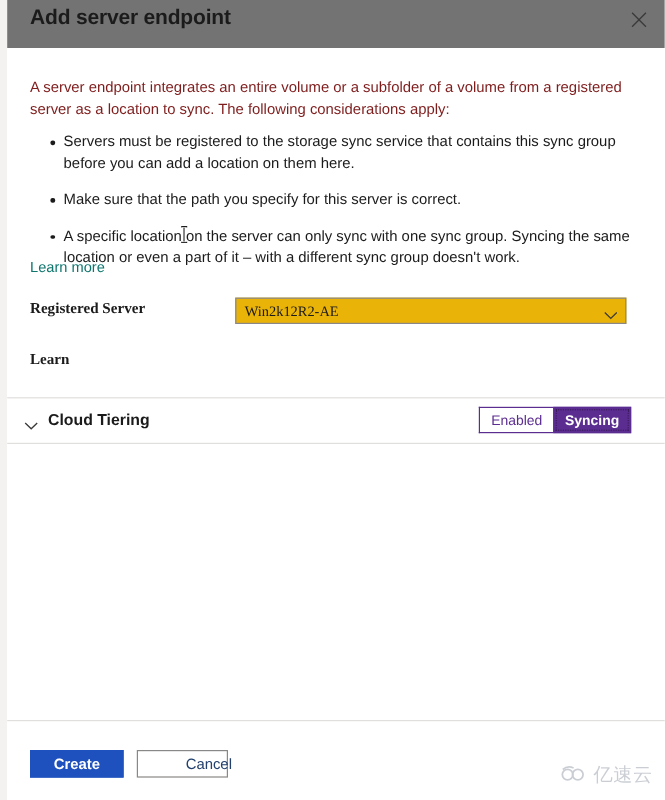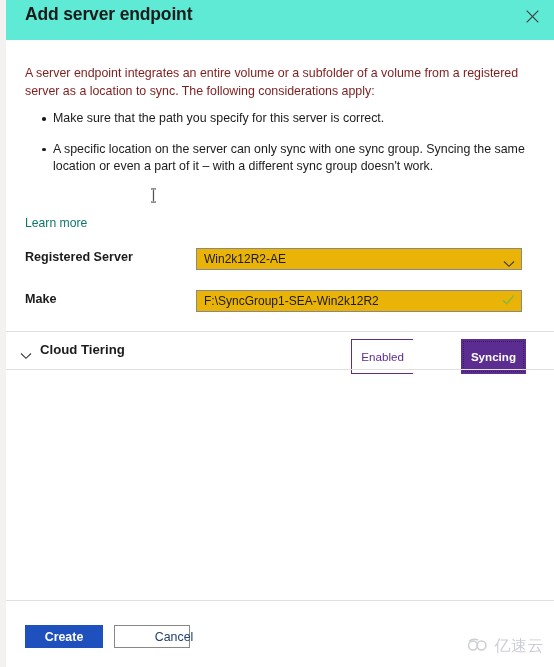--- a/index.html
+++ b/index.html
@@ -33,21 +33,21 @@
     background: #ffffff;
     box-sizing: border-box;
   }
 
   
   .blade-header {
     position: absolute;
     left: 0; top: 0;
     width: 548px;
     height: 40px;
-    background: #5eead4;
+    background: #737373;
   }
   .blade-title {
     position: absolute;
     left: 19px;
     top: 4px;
     font-size: 17.5px;
     font-weight: bold;
     letter-spacing: -0.15px;
     color: #1b1b1b;
     white-space: nowrap;
@@ -123,20 +123,21 @@
     text-decoration: none;
     cursor: pointer;
   }
 
   
   .form-row {
     position: absolute;
     left: 0;
     width: 456px;
     height: 22px;
+    font-family: Liberation Serif, serif;
   }
   .row-registered { top: 208px; }
   .row-path { top: 250px; }
 
   .form-label {
     position: absolute;
     left: 19px;
     top: 2px;
     font-size: 12.6px;
     font-weight: bold;
@@ -222,24 +223,23 @@
     display: flex;
     height: 22px;
   }
   .toggle-opt {
     display: flex;
     align-items: center;
     justify-content: center;
     padding: 0 9px;
     font-size: 11.6px;
     box-sizing: border-box;
-    height: 35px;
+    height: 22px;
     cursor: pointer;
     white-space: nowrap;
-    margin-left: 48px;
   }
   .toggle-opt.off {
     background: #ffffff;
     color: #5c2d91;
     border: 1px solid #5c2d91;
     border-right: none;
   }
   .toggle-opt.on {
     background: #5c2d91;
     color: #ffffff;
@@ -334,48 +334,41 @@
         </svg>
       </span>
     </div>
   </div>
 
   <div class="blade-body">
 
     <div class="intro">A server endpoint integrates an entire volume or a subfolder of a volume from a registered server as a location to sync. The following considerations apply:</div>
 
     <ul class="bullets">
+      <li>Servers must be registered to the storage sync service that contains this sync group before you can add a location on them here.</li>
       <li>Make sure that the path you specify for this server is correct.</li>
       <li>A specific location on the server can only sync with one sync group. Syncing the same location or even a part of it – with a different sync group doesn't work.</li>
     </ul>
 
     <a class="learn-more">Learn more</a>
 
     <div class="form-row row-registered">
       <div class="form-label">Registered Server</div>
       <div class="field">
         <span class="field-text">Win2k12R2-AE</span>
         <span class="chevron-field">
           <svg width="12" height="8" viewBox="0 0 12 8">
             <polyline points="1,1.5 6,6.3 11,1.5" fill="none" stroke="#3b3a39" stroke-width="1.1"></polyline>
           </svg>
         </span>
       </div>
     </div>
 
     <div class="form-row row-path">
-      <div class="form-label">Make</div>
-      <div class="field">
-        <span class="field-text">F:\SyncGroup1-SEA-Win2k12R2</span>
-        <span class="check-ok">
-          <svg width="13" height="12" viewBox="0 0 13 12">
-            <polyline points="1,6.2 4.6,9.8 12,1.4" fill="none" stroke="#7fba42" stroke-width="1.4"></polyline>
-          </svg>
-        </span>
-      </div>
+      <div class="form-label">Learn</div>
     </div>
 
     <div class="section-sep-top"></div>
     <div class="section-row">
       <span class="section-chevron">
         <svg width="12" height="8" viewBox="0 0 12 8">
           <polyline points="1,1.5 6,6.3 11,1.5" fill="none" stroke="#3b3a39" stroke-width="1.1"></polyline>
         </svg>
       </span>
       <div class="section-title">Cloud Tiering</div>

